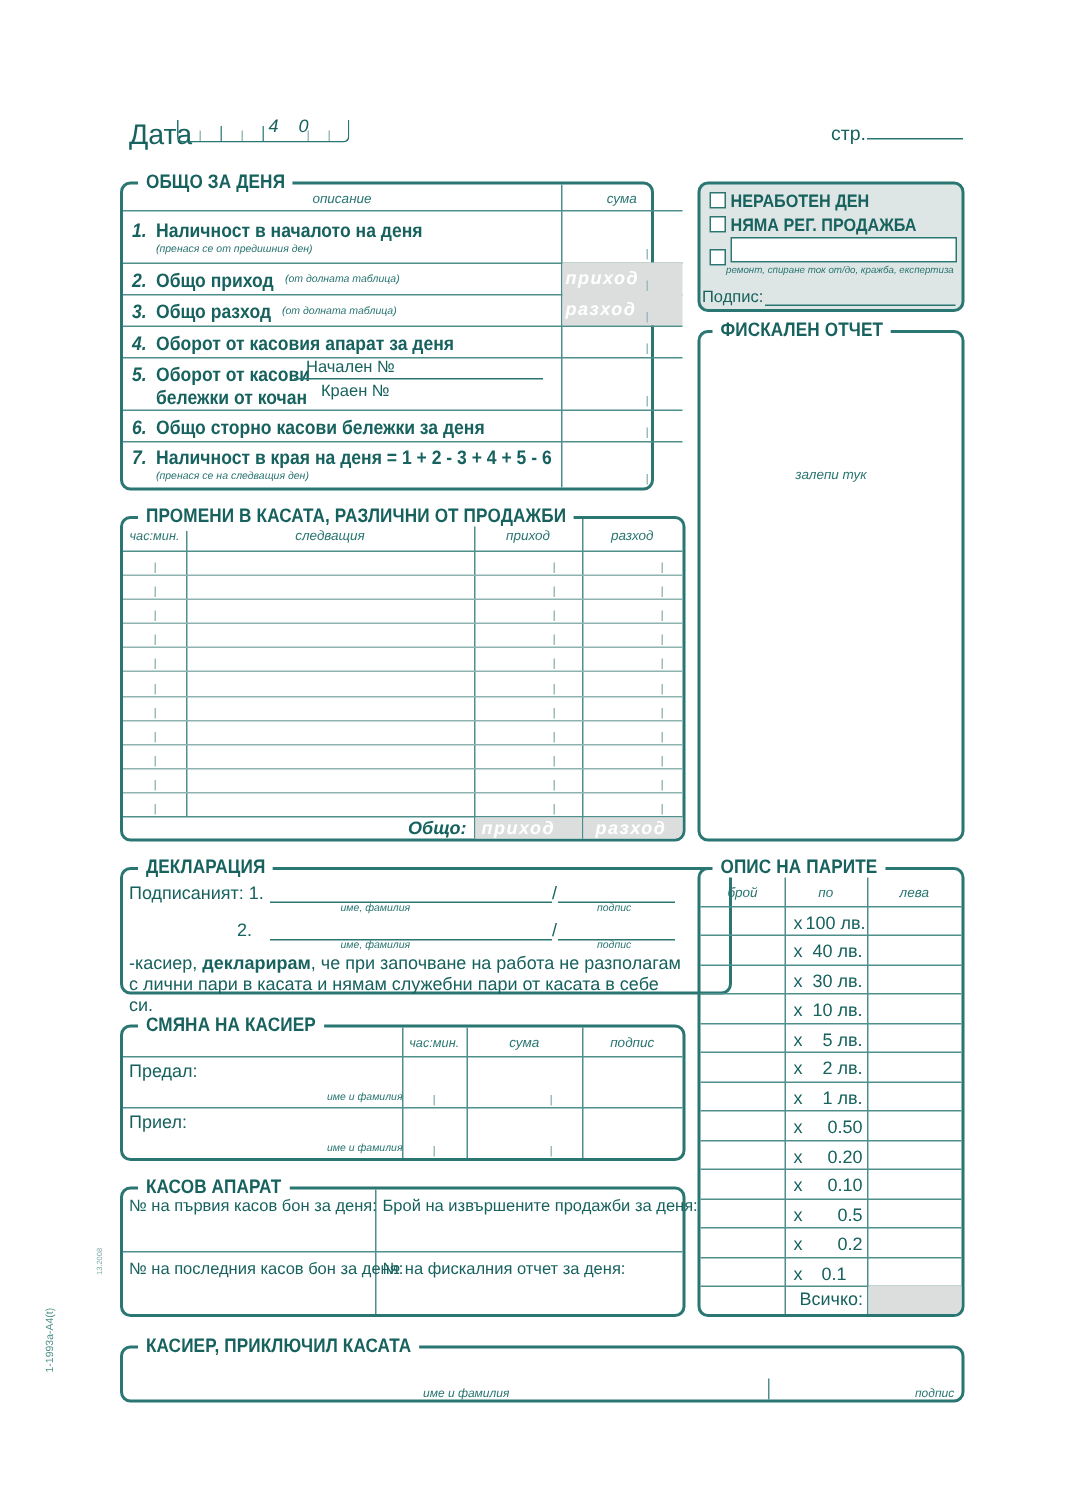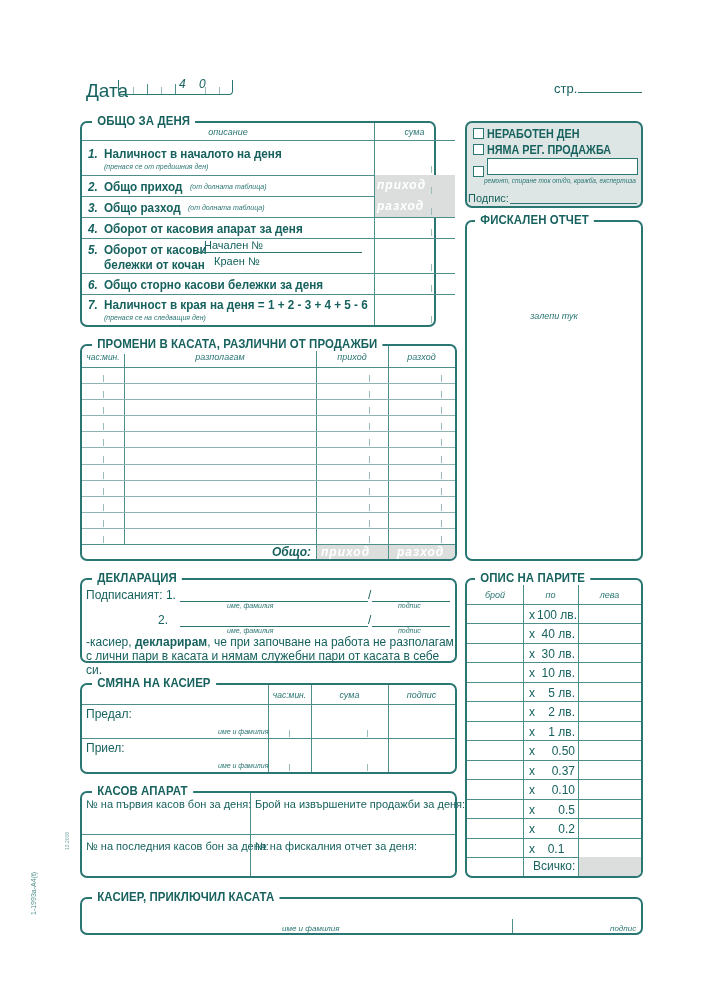--- a/index.html
+++ b/index.html
@@ -128,21 +128,21 @@
   <div class="hl" style="left:43px;top:80px;width:127px;border-color:#2a7672;"></div>
 </div>
 
 <div class="box" style="left:465px;top:220px;width:178px;height:341px;">
   <div class="abs ital center" style="left:0;top:89px;width:174px;">залепи тук</div>
 </div>
 <div class="sec-title" style="left:475px;top:212px;">ФИСКАЛЕН ОТЧЕТ</div>
 
 <div class="box" style="left:80px;top:344px;width:377px;height:217px;">
   <div class="abs ital center" style="left:0;top:6px;width:42px;font-size:8.5px;">час:мин.</div>
-  <div class="abs ital center" style="left:42px;top:6px;width:192px;">разполагам</div>
+  <div class="abs ital center" style="left:42px;top:6px;width:192px;">следващия</div>
   <div class="abs ital center" style="left:234px;top:6px;width:72px;">приход</div>
   <div class="abs ital center" style="left:306px;top:6px;width:67px;">разход</div>
   <div class="vl" style="left:42px;top:8px;height:190px;"></div>
   <div class="vl" style="left:234px;top:0;height:213px;"></div>
   <div class="vl" style="left:306px;top:0;height:213px;"></div>
   <div class="hl" style="left:0;top:21px;width:373px;"></div>
   <div id="cc-rows" class="abs" style="left:0;top:21px;width:373px;height:177px;">
       <div class="abs" style="left: 0px; top: 0px; width: 373px; height: 16.0909px;">
         <div class="abs" style="left:0;top:0;width:42px;height:16.09090909090909px;">
           <div class="tick" style="left:21px;top:8.09090909090909px;"></div>
@@ -290,21 +290,21 @@
   <div class="abs" style="left:190px;top:199px;font-weight:bold;font-style:italic;font-size:12px;">Общо:</div>
   <div class="grey" style="left:235px;top:199px;width:71px;height:14px;">
     <div class="ghost" style="left:4px;top:0;">приход</div>
   </div>
   <div class="grey" style="left:307px;top:199px;width:66px;height:14px;border-radius:0 0 5px 0;">
     <div class="ghost" style="left:8px;top:0;">разход</div>
   </div>
 </div>
 <div class="sec-title" style="left:92px;top:336px;">ПРОМЕНИ В КАСАТА, РАЗЛИЧНИ ОТ ПРОДАЖБИ</div>
 
-<div class="box" style="left:80px;top:578px;width:377px;height:85px;">
+<div class="box" style="left:80px;top:578px;width:408px;height:85px;">
   <div class="abs norm12" style="left:4px;top:8px;">Подписаният: 1.</div>
   <div class="hl" style="left:98px;top:21px;width:188px;border-color:#2a7672;"></div>
   <div class="abs norm12" style="left:286px;top:8px;">/</div>
   <div class="hl" style="left:290px;top:21px;width:78px;border-color:#2a7672;"></div>
   <div class="abs tiny" style="left:145px;top:22px;">име, фамилия</div>
   <div class="abs tiny" style="left:316px;top:22px;">подпис</div>
 
   <div class="abs norm12" style="left:76px;top:33px;">2.</div>
   <div class="hl" style="left:98px;top:46px;width:188px;border-color:#2a7672;"></div>
   <div class="abs norm12" style="left:286px;top:33px;">/</div>
@@ -419,21 +419,21 @@
       </div>
       <div class="abs" style="left: 0px; top: 136.231px; width: 174px; height: 19.4615px; border-top: 1px solid rgb(79, 143, 139);">
         <div class="abs" style="left:0;top:0;width:56px;height:19.46153846153846px;"></div>
         <div class="abs norm12" style="left:62px;top:3px;">x</div>
         <div class="abs norm12" style="left:70px;top:3px;width:38px;text-align:right;">0.50</div>
         <div class="abs" style="left:112px;top:0;width:62px;height:19.46153846153846px;"></div>
       </div>
       <div class="abs" style="left: 0px; top: 155.692px; width: 174px; height: 19.4615px; border-top: 1px solid rgb(79, 143, 139);">
         <div class="abs" style="left:0;top:0;width:56px;height:19.46153846153846px;"></div>
         <div class="abs norm12" style="left:62px;top:3px;">x</div>
-        <div class="abs norm12" style="left:70px;top:3px;width:38px;text-align:right;">0.37</div>
+        <div class="abs norm12" style="left:70px;top:3px;width:38px;text-align:right;">0.20</div>
         <div class="abs" style="left:112px;top:0;width:62px;height:19.46153846153846px;"></div>
       </div>
       <div class="abs" style="left: 0px; top: 175.154px; width: 174px; height: 19.4615px; border-top: 1px solid rgb(79, 143, 139);">
         <div class="abs" style="left:0;top:0;width:56px;height:19.46153846153846px;"></div>
         <div class="abs norm12" style="left:62px;top:3px;">x</div>
         <div class="abs norm12" style="left:70px;top:3px;width:38px;text-align:right;">0.10</div>
         <div class="abs" style="left:112px;top:0;width:62px;height:19.46153846153846px;"></div>
       </div>
       <div class="abs" style="left: 0px; top: 194.615px; width: 174px; height: 19.4615px; border-top: 1px solid rgb(79, 143, 139);">
         <div class="abs" style="left:0;top:0;width:56px;height:19.46153846153846px;"></div>

